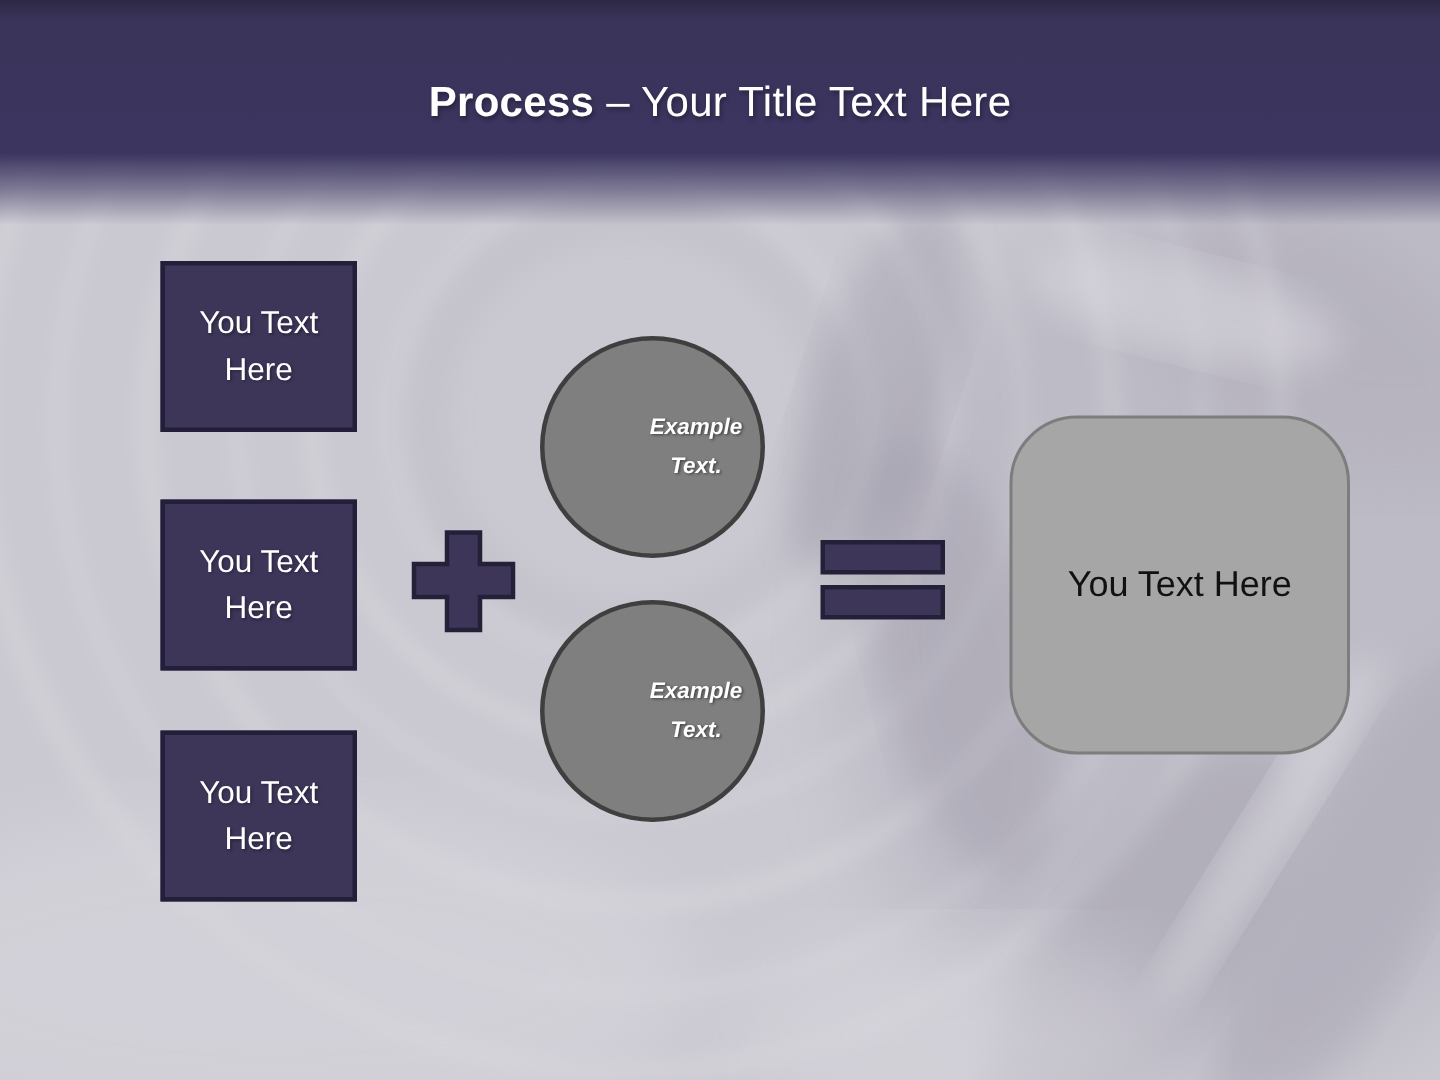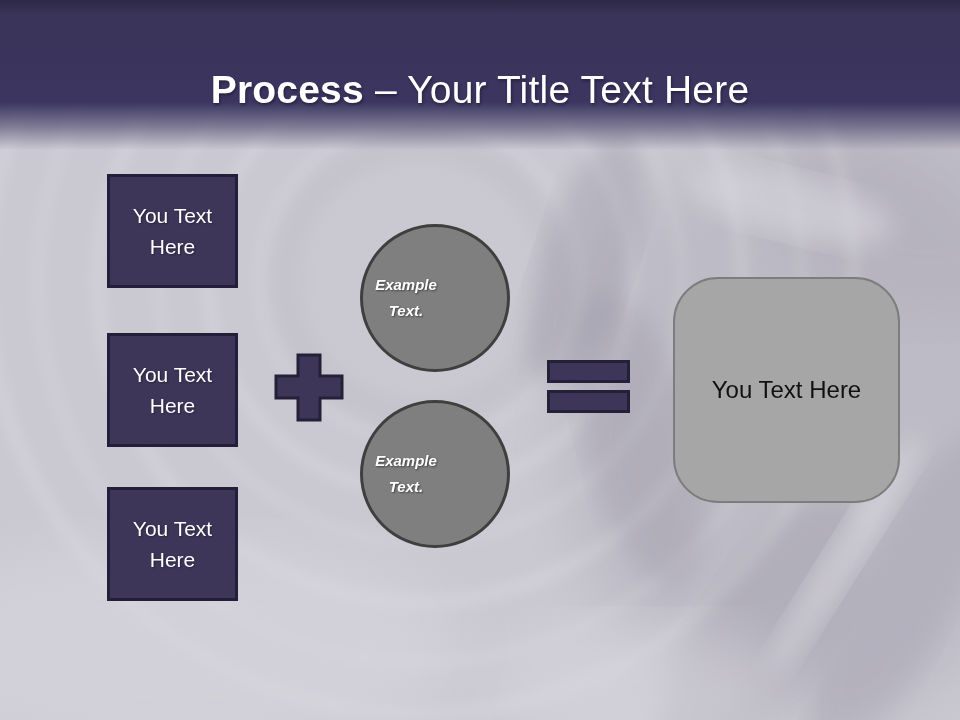--- a/index.html
+++ b/index.html
@@ -11,40 +11,40 @@
   
   .bg-art{position:absolute;left:0;top:0;width:960px;height:720px;z-index:0;}
   
   .header{
     position:absolute;left:0;top:0;width:960px;height:150px;z-index:2;
     background:
       linear-gradient(180deg, rgba(43,38,66,.85) 0px, rgba(43,38,66,0) 14px),
       linear-gradient(180deg, #3a3459 0%, #3b3560 68%, rgba(59,53,96,.55) 84%, rgba(59,53,96,0) 100%);
   }
   .title{
-    margin:16px;position:absolute;left:0;right:0;top:52px;
-    text-align:center;color:#ffffff;font-size:39px;font-weight:400;
+    margin:0;position:absolute;left:0;right:0;top:52px;
+    text-align:center;color:#ffffff;font-size:28px;font-weight:400;
     letter-spacing:.2px;text-shadow:1px 2px 3px rgba(0,0,0,.35);
   }
   .title .em{font-weight:700;}
   
   .pbox{
     position:absolute;left:107px;width:125px;height:108px;
     background:#3d3659;border:3px solid #231f3a;
     display:flex;align-items:center;justify-content:center;
     color:#fff;font-size:21px;line-height:1.5;text-align:center;
     text-shadow:1px 1px 2px rgba(0,0,0,.35);z-index:3;
   }
   .pbox .lbl{display:block;width:100px;}
   .pbox1{top:174px;} .pbox2{top:333px;} .pbox3{top:487px;}
   
   .gcircle{
     position:absolute;left:360px;width:144px;height:142px;border-radius:50%;
     background:#7f7f7f;border:3px solid #3f3f3f;
-    display:flex;align-items:center;justify-content:flex-start;
+    display:flex;align-items:center;justify-content:flex-end;
     color:#fff;font-size:15px;font-weight:700;font-style:italic;line-height:1.75;
     text-align:center;text-shadow:1px 1px 2px rgba(0,0,0,.5);z-index:3;
   }
   .gcircle .lbl{display:block;width:86px;}
   .gc1{top:224px;} .gc2{top:400px;}
   
   .op{position:absolute;z-index:3;}
   .op-plus{left:273px;top:353px;}
   .op-equals{left:544px;top:358px;}
   

